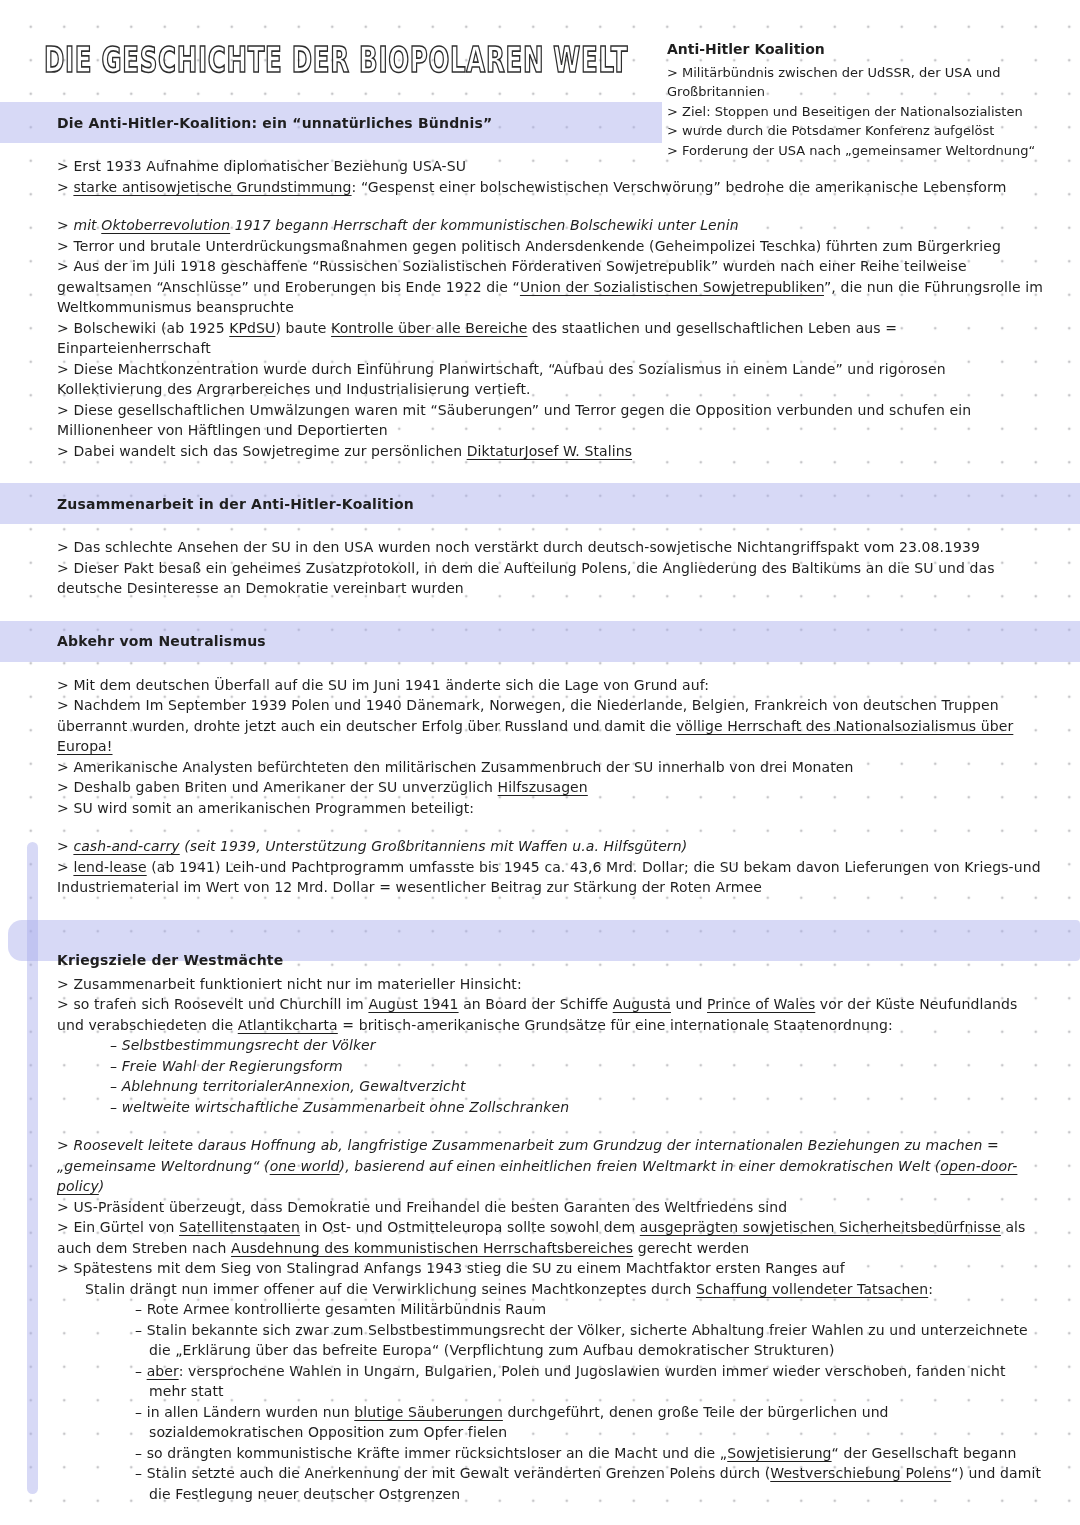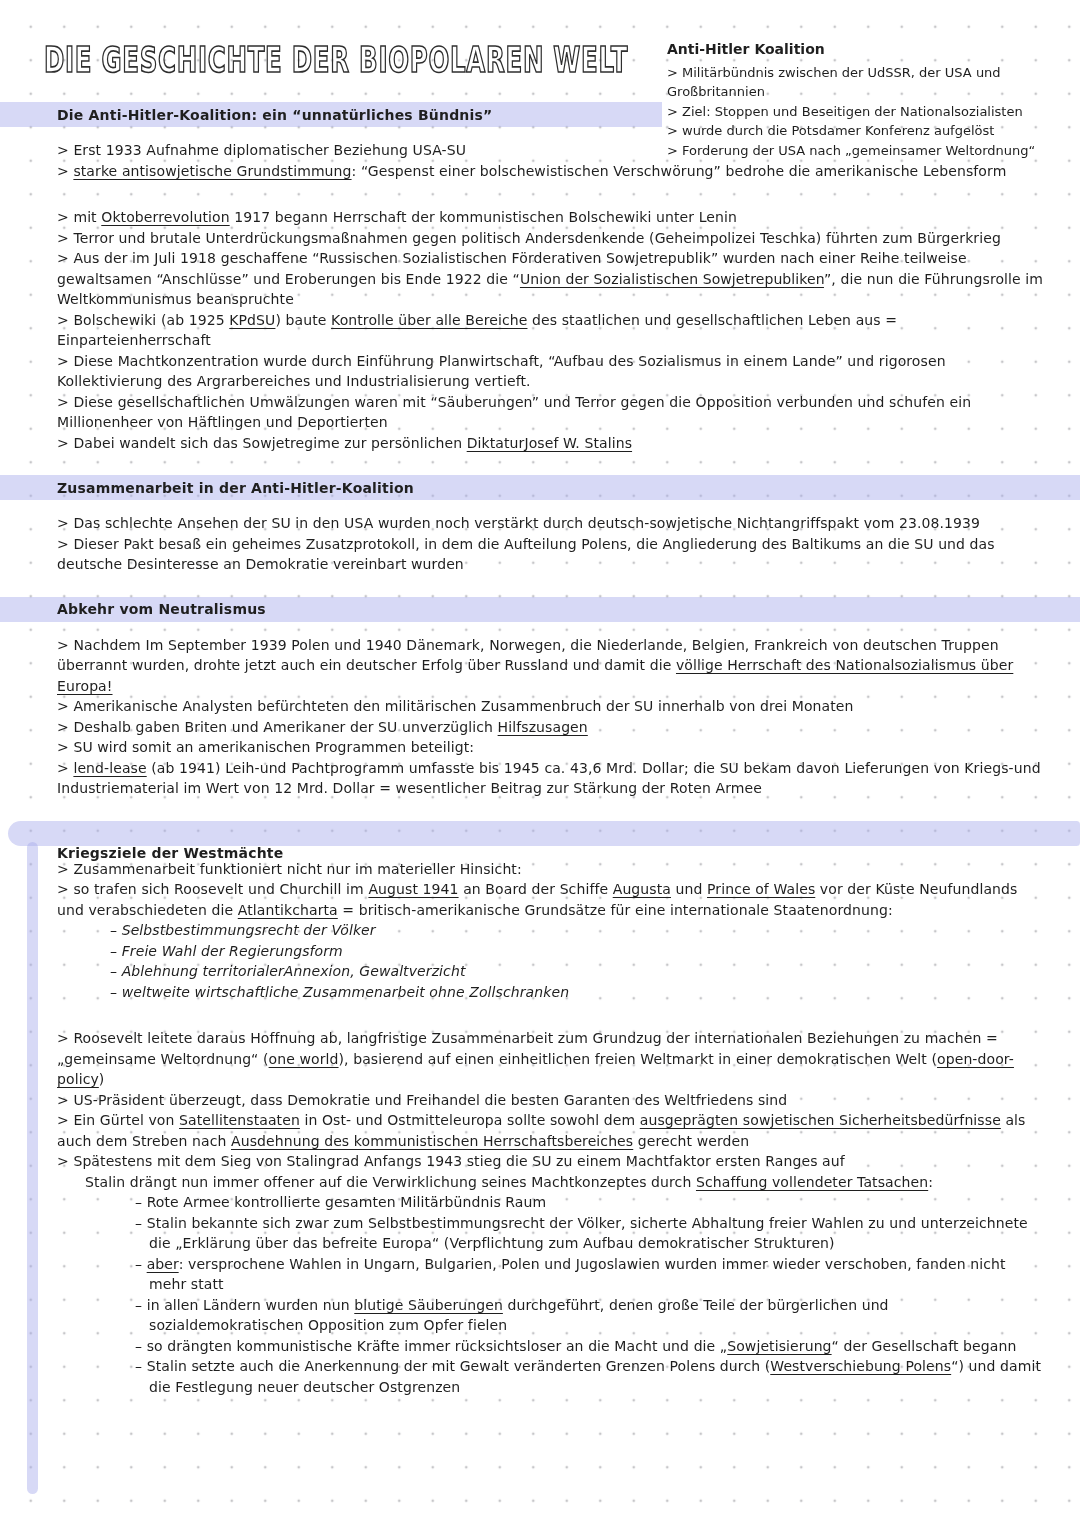--- a/index.html
+++ b/index.html
@@ -18,28 +18,28 @@
   }
   .title .squeeze{display:inline-block;transform:scaleX(0.70);transform-origin:0 50%;letter-spacing:1px;}
   @supports (-webkit-text-stroke: 2px #000){
     .title .squeeze{color:transparent;-webkit-text-stroke:1.7px #2e2e2e;}
   }
   .note-box{position:absolute;left:667px;top:40px;width:386px;font-size:13px;line-height:19.5px;}
   .note-box h3{margin:0 0 3px 0;font-size:14px;font-weight:700;}
   .note-box p{margin:0;}
   .note-box .bullet{font-weight:400;}
   .sections{margin-top:0;}
-  section .bar{height:25px;display:flex;align-items:center;background:var(--hl,rgba(167,171,236,0.45));margin:22px 0 13px 0;}
+  section .bar{height:41px;display:flex;align-items:center;background:var(--hl,rgba(167,171,236,0.45));margin:22px 0 13px 0;}
   section .bar h2{margin:0;font-size:14px;font-weight:700;padding-left:57px;letter-spacing:0.2px;}
   section:first-child .bar{width:662px;}
   section:nth-child(4) .bar,section:nth-child(5) .bar{margin-left:8px;border-radius:14px 4px 4px 14px;}
   section:nth-child(4) .bar h2,section:nth-child(5) .bar h2{padding-left:49px;margin-top:39px;}
   .body{padding:0 34px 0 57px;}
   p.ln{margin:0;font-size:14px;line-height:20.5px;letter-spacing:0.1px;}
-  p.ln.gap{margin-top:26px;}
+  p.ln.gap{margin-top:18px;font-style:italic;}
   .u{text-decoration:underline;text-underline-offset:3px;}
   p.ind1{padding-left:28px;}
   p.ind2{padding-left:53px;}
   p.ind3{padding-left:78px;}
   p.dash{text-indent:-14px;}
   p.ind2.dash{padding-left:67px;font-style:italic;}
   p.ind3.dash{padding-left:92px;}
   .vline{position:absolute;left:27px;top:842px;width:11px;height:652px;background:var(--hl,rgba(167,171,236,0.45));border-radius:6px;}
 </style>
 </head>
@@ -84,24 +84,26 @@
         <div class="body">
           <p class="ln ind0"><span>&gt; </span><span>Das schlechte Ansehen der SU in den USA wurden noch verstärkt durch deutsch-sowjetische Nichtangriffspakt vom 23.08.1939</span></p>
           <p class="ln ind0"><span>&gt; </span><span>Dieser Pakt besaß ein geheimes Zusatzprotokoll, in dem die Aufteilung Polens, die Angliederung des Baltikums an die SU und das deutsche Desinteresse an Demokratie vereinbart wurden</span></p>
         </div>
       </section>
       <section>
         <div class="bar">
           <h2>Abkehr vom Neutralismus</h2>
         </div>
         <div class="body">
+          <p class="ln ind0"><span>&gt; </span><span>Mit dem deutschen Überfall auf die SU im Juni 1941 änderte sich die Lage von Grund auf:</span></p>
           <p class="ln ind0"><span>&gt; </span><span>Nachdem Im September 1939 Polen und 1940 Dänemark, Norwegen, die Niederlande, Belgien, Frankreich von deutschen Truppen überrannt wurden, drohte jetzt auch ein deutscher Erfolg über Russland und damit die </span><span class="u">völlige Herrschaft des Nationalsozialismus über Europa!</span></p>
           <p class="ln ind0"><span>&gt; </span><span>Amerikanische Analysten befürchteten den militärischen Zusammenbruch der SU innerhalb von drei Monaten</span></p>
           <p class="ln ind0"><span>&gt; </span><span>Deshalb gaben Briten und Amerikaner der SU unverzüglich </span><span class="u">Hilfszusagen</span></p>
           <p class="ln ind0"><span>&gt; </span><span>SU wird somit an amerikanischen Programmen beteiligt:</span></p>
+          <p class="ln ind0 gap"><span>&gt; </span><span class="u">cash-and-carry</span><span> (seit 1939, Unterstützung Großbritanniens mit Waffen u.a. Hilfsgütern)</span></p>
           <p class="ln ind0"><span>&gt; </span><span class="u">lend-lease</span><span> (ab 1941) Leih-und Pachtprogramm umfasste bis 1945 ca. 43,6 Mrd. Dollar; die SU bekam davon Lieferungen von Kriegs-und Industriematerial im Wert von 12 Mrd. Dollar = wesentlicher Beitrag zur Stärkung der Roten Armee</span></p>
         </div>
       </section>
       <section>
         <div class="bar">
           <h2>Kriegsziele der Westmächte</h2>
         </div>
         <div class="body">
           <p class="ln ind0"><span>&gt; </span><span>Zusammenarbeit funktioniert nicht nur im materieller Hinsicht:</span></p>
           <p class="ln ind0"><span>&gt; </span><span>so trafen sich Roosevelt und Churchill im </span><span class="u">August 1941</span><span> an Board der Schiffe </span><span class="u">Augusta</span><span> und </span><span class="u">Prince of Wales</span><span> vor der Küste Neufundlands und verabschiedeten die </span><span class="u">Atlantikcharta</span><span> = britisch-amerikanische Grundsätze für eine internationale Staatenordnung:</span></p>

